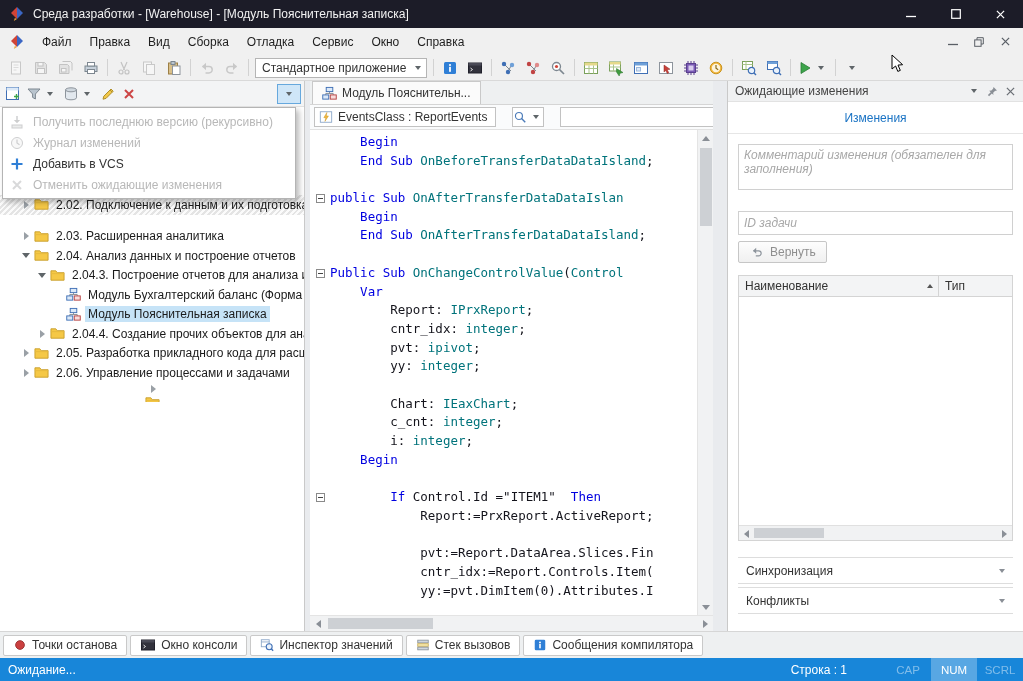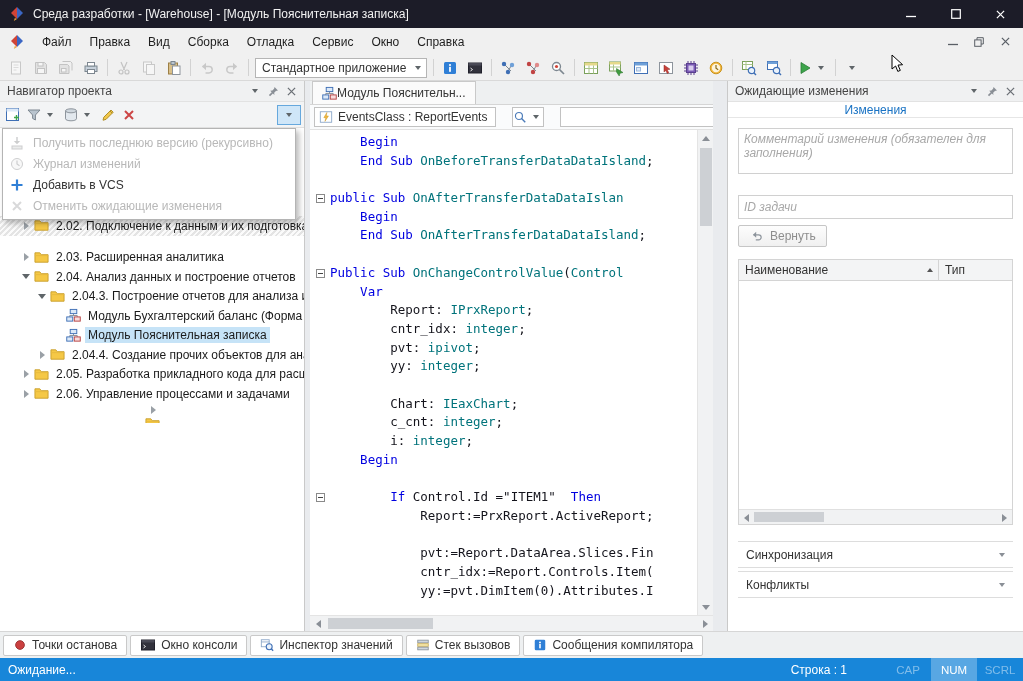--- a/index.html
+++ b/index.html
@@ -60,21 +60,21 @@
 .exp-closed::before{content:"";border-top:4px solid transparent;border-bottom:4px solid transparent;border-left:5px solid #9aa0a6}
 .exp-open::before{content:"";border-left:4px solid transparent;border-right:4px solid transparent;border-top:5px solid #5f6569}
 .exp-none{visibility:hidden}
 .tree-icon{margin-right:4px;flex:none}
 .tree-label{padding:1px 3px;color:#1a1a1a}
 .tree-label.selected{background:#c6e3f7}
 
 
 .editor{flex:1;min-width:0;display:flex;flex-direction:column;background:#fff}
 .ed-tabs{height:24px;background:#eef0f1;display:flex;align-items:flex-end;padding-left:2px;border-bottom:1px solid #d5d5d5;flex:none}
-.ed-tab{height:23px;background:#fbfbfb;border:1px solid #c9c9c9;border-bottom:none;display:flex;align-items:center;padding:0 9px;font-size:12px;color:#333}
+.ed-tab{height:23px;background:#fbfbfb;border:1px solid #c9c9c9;border-bottom:none;display:flex;align-items:center;gap:5px;padding:0 9px;font-size:12px;color:#333}
 .ed-navbar{height:25px;background:#fafbfc;border-bottom:1px solid #e2e2e2;display:flex;align-items:center;padding:0 4px;gap:16px;flex:none}
 .ed-combo{width:182px;height:20px;border:1px solid #c2c2c2;background:#fff;display:flex;align-items:center;gap:5px;padding:0 4px;font-size:12px;color:#333;flex:none}
 .ed-combo-text{flex:1;white-space:nowrap;overflow:hidden}
 .ed-search-btn{width:32px;height:20px;border:1px solid #c2c2c2;background:#fff;display:flex;align-items:center;justify-content:center;gap:1px;flex:none}
 .ed-input-wrap{flex:1;height:20px;border:1px solid #c2c2c2;background:#fff;display:flex;align-items:center;padding:0 2px;margin-right:2px}
 .ed-input{border:none;outline:none;flex:1;font-size:12px;min-width:0;background:transparent}
 .ed-body{flex:1;display:flex;min-height:0}
 .codearea{flex:1;display:flex;overflow:hidden;padding-top:3px;min-width:0}
 .gutter{width:20px;flex:none}
 .gl{height:18.7px;display:flex;align-items:center;justify-content:center}
@@ -90,21 +90,21 @@
 .tri-up{width:0;height:0;border-left:4px solid transparent;border-right:4px solid transparent;border-bottom:5px solid #8a8f96}
 .tri-down{width:0;height:0;border-left:4px solid transparent;border-right:4px solid transparent;border-top:5px solid #8a8f96}
 .tri-left{width:0;height:0;border-top:4px solid transparent;border-bottom:4px solid transparent;border-right:5px solid #8a8f96}
 .tri-right{width:0;height:0;border-top:4px solid transparent;border-bottom:4px solid transparent;border-left:5px solid #8a8f96}
 .vthumb{position:absolute;left:2px;width:12px;top:18px;height:78px;background:#cdd0d4}
 .hscroll{height:16px;background:#f1f2f3;border-top:1px solid #e4e4e4;position:relative;flex:none}
 .hthumb{position:absolute;left:18px;width:105px;top:2px;bottom:2px;background:#cdd0d4}
 
 
 .pending-panel{width:296px;background:#fff;border-left:1px solid #c9c9c9;display:flex;flex-direction:column;flex:none}
-.pending-tabbar{height:16px;display:flex;align-items:flex-end;justify-content:center;border-bottom:1px solid #e6e6e6;flex:none}
+.pending-tabbar{height:32px;display:flex;align-items:center;justify-content:center;border-bottom:1px solid #e6e6e6;flex:none}
 .blue-link{color:#1a73c4;font-size:12px}
 .pending-body{flex:1;padding:10px 10px 0 10px;overflow:hidden}
 .p-textarea{width:100%;height:46px;border:1px solid #d0d0d0;resize:none;font-family:"Liberation Sans","DejaVu Sans",sans-serif;font-size:12px;padding:3px 5px;outline:none}
 .p-input{width:100%;height:24px;border:1px solid #d0d0d0;font-family:"Liberation Sans","DejaVu Sans",sans-serif;font-size:12px;padding:0 5px;margin-top:18px;outline:none}
 .p-textarea::placeholder,.p-input::placeholder{font-style:italic;color:#a8a8a8}
 .p-btn{margin-top:6px;display:inline-flex;align-items:center;gap:5px;height:22px;padding:0 10px;border:1px solid #c6c6c6;background:linear-gradient(#fdfdfd,#f0f0f0);color:#8e8e8e;font-size:12px;border-radius:2px}
 .grid{border:1px solid #d4d4d4;margin-top:12px}
 .grid-header{height:21px;background:#f3f4f5;border-bottom:1px solid #d4d4d4;display:flex;align-items:center;font-size:12px;color:#333}
 .gcol1{width:200px;height:100%;padding-left:6px;display:flex;align-items:center;border-right:1px solid #d4d4d4}
 .sort-up{margin-left:auto;margin-right:5px;width:0;height:0;border-left:3.5px solid transparent;border-right:3.5px solid transparent;border-bottom:4.5px solid #555}
@@ -394,40 +394,20 @@
     </div>
     <span class="tsep"></span>
     <span class="tbtn">
         <span class="caret"></span>
       </span>
   </div>
 
   <div class="main">
 
     <div class="nav-panel">
-      <div class="panel-header">
-        <span class="ph-title">Навигатор проекта</span>
-        <span class="ph-btn">
-            <span class="caret"></span>
-          </span>
-        <span class="ph-btn">
-            <span>
-              <svg width="11" height="11" viewBox="0 0 16 16">
-                <path d="M9.5 1.5L14.5 6.5l-3 .8-2.5 2.5.3 3.2-2.2-2.2L3 14.9 1.3 13.2l4.1-4.1-2.2-2.2 3.2-.3 2.5-2.5z" fill="#8a8f96"></path>
-              </svg>
-            </span>
-          </span>
-        <span class="ph-btn">
-            <span>
-              <svg width="9" height="9" viewBox="0 0 10 10">
-                <path d="M1 1l8 8M9 1L1 9" stroke="currentColor" stroke-width="1.4"></path>
-              </svg>
-            </span>
-          </span>
-      </div>
       <div class="nav-toolbar">
         <span class="ntbtn">
             <svg width="16" height="16" viewBox="0 0 16 16">
               <rect x="1.5" y="1.5" width="12" height="12" fill="#fff" stroke="#3f6fb5"></rect>
               <rect x="1.5" y="1.5" width="12" height="3" fill="#dce9f8"></rect>
               <path d="M11.5 8v5M9 10.5h5" stroke="#3da44b" stroke-width="1.4"></path>
             </svg>
           </span>
         <span class="ntbtn">
             <span>

